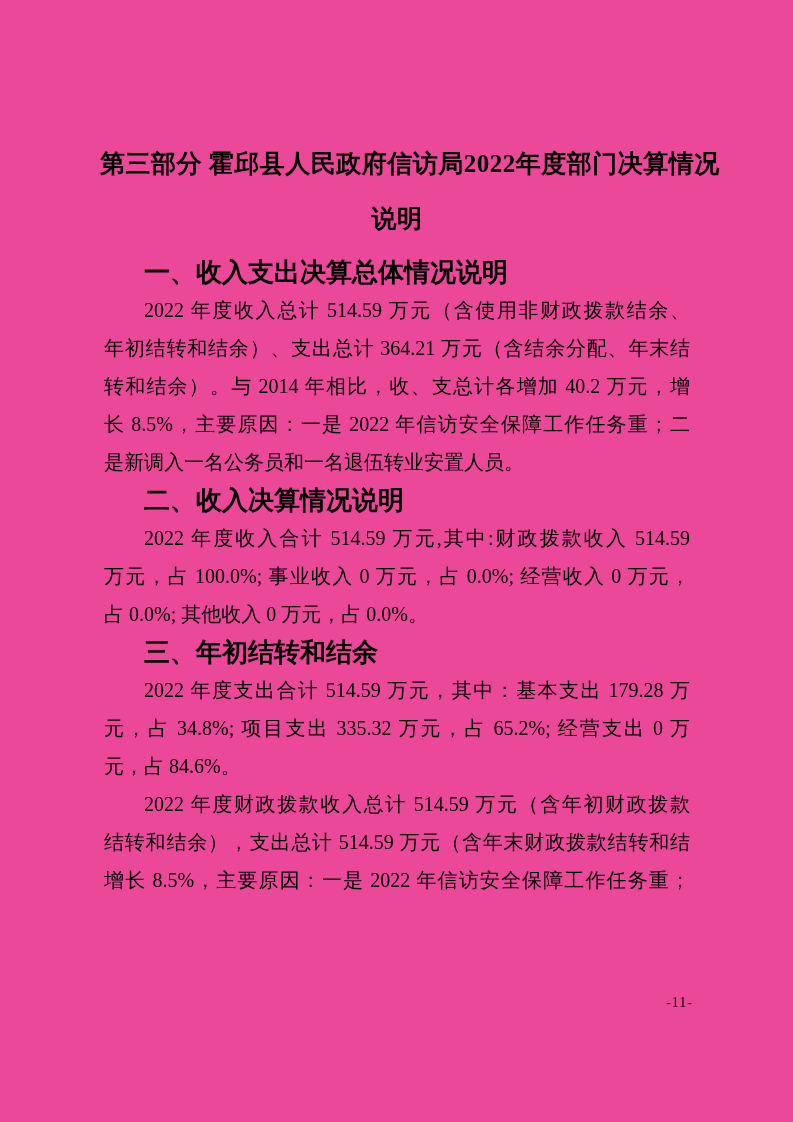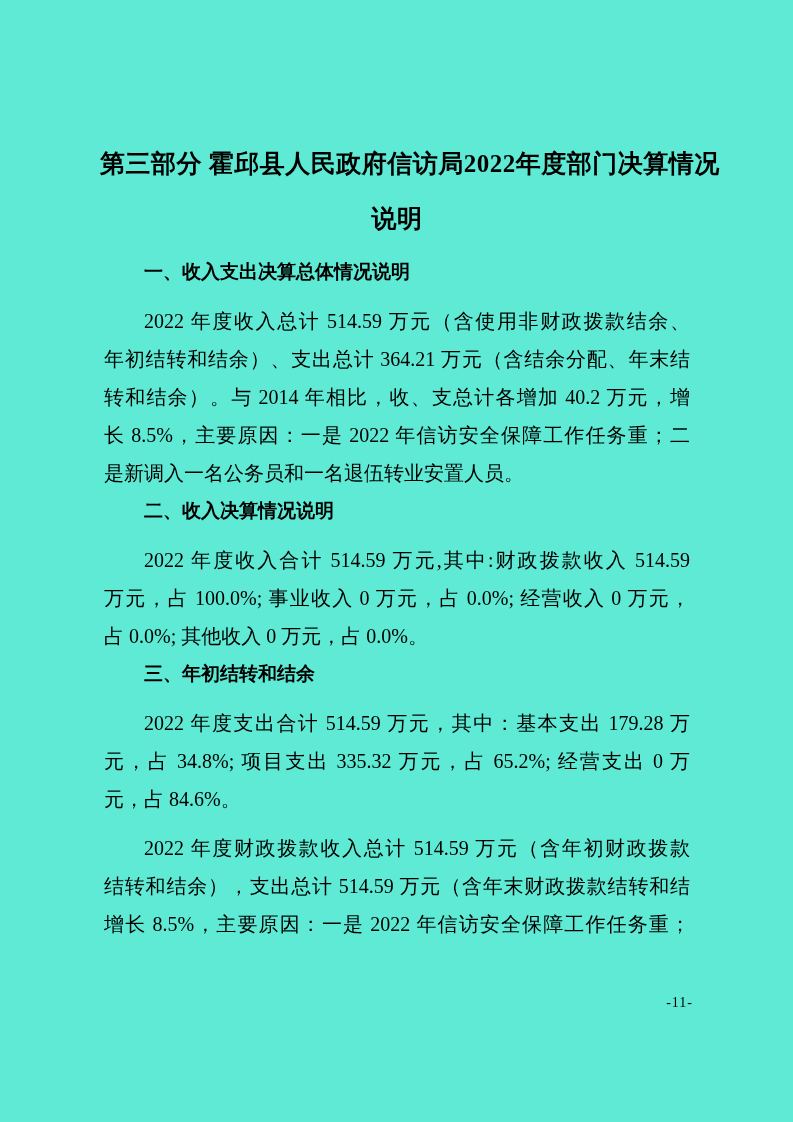--- a/index.html
+++ b/index.html
@@ -4,21 +4,21 @@
 <style>
   html, body {
     margin: 0;
     padding: 0;
     background: #ffffff;
   }
   .page {
     position: relative;
     width: 793px;
     height: 1122px;
-    background: #5eead4;
+    background: #ec4899;
     color: #000000;
     font-family: "Liberation Serif", "DejaVu Serif", serif;
     overflow: hidden;
   }
   .title {
     position: absolute;
     left: 100px;
     top: 136px;
     width: 594px;
     margin: 0;
@@ -35,41 +35,40 @@
   }
   .content {
     position: absolute;
     left: 104px;
     top: 253px;
     width: 586px;
   }
   .heading {
     height: 38px;
     line-height: 38px;
-    font-size: 19px;
+    font-size: 26px;
     font-weight: bold;
     font-family: "Liberation Sans", "DejaVu Sans", sans-serif;
     text-indent: 40px;
     white-space: nowrap;
     overflow: hidden;
   }
   .line {
     height: 38px;
     line-height: 38px;
     font-size: 20px;
     text-align: justify;
     white-space: nowrap;
     overflow: hidden;
   }
   .line.just {
     text-align-last: justify;
   }
   .line.indent {
     text-indent: 40px;
-    margin-top: 11px;
   }
   .pagenum {
     position: absolute;
     top: 995px;
     right: 100px;
     font-size: 14px;
     letter-spacing: 1px;
     font-family: "Liberation Serif", "DejaVu Serif", serif;
   }
 </style>

